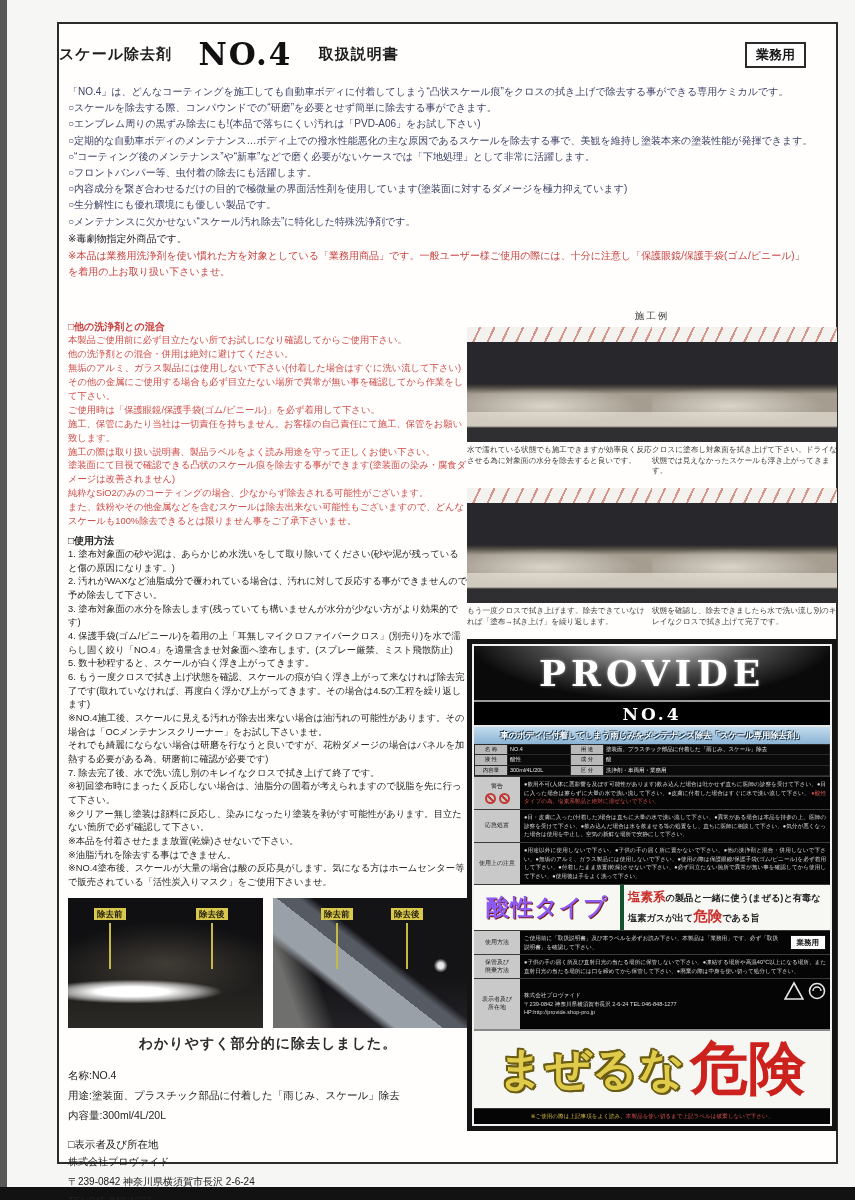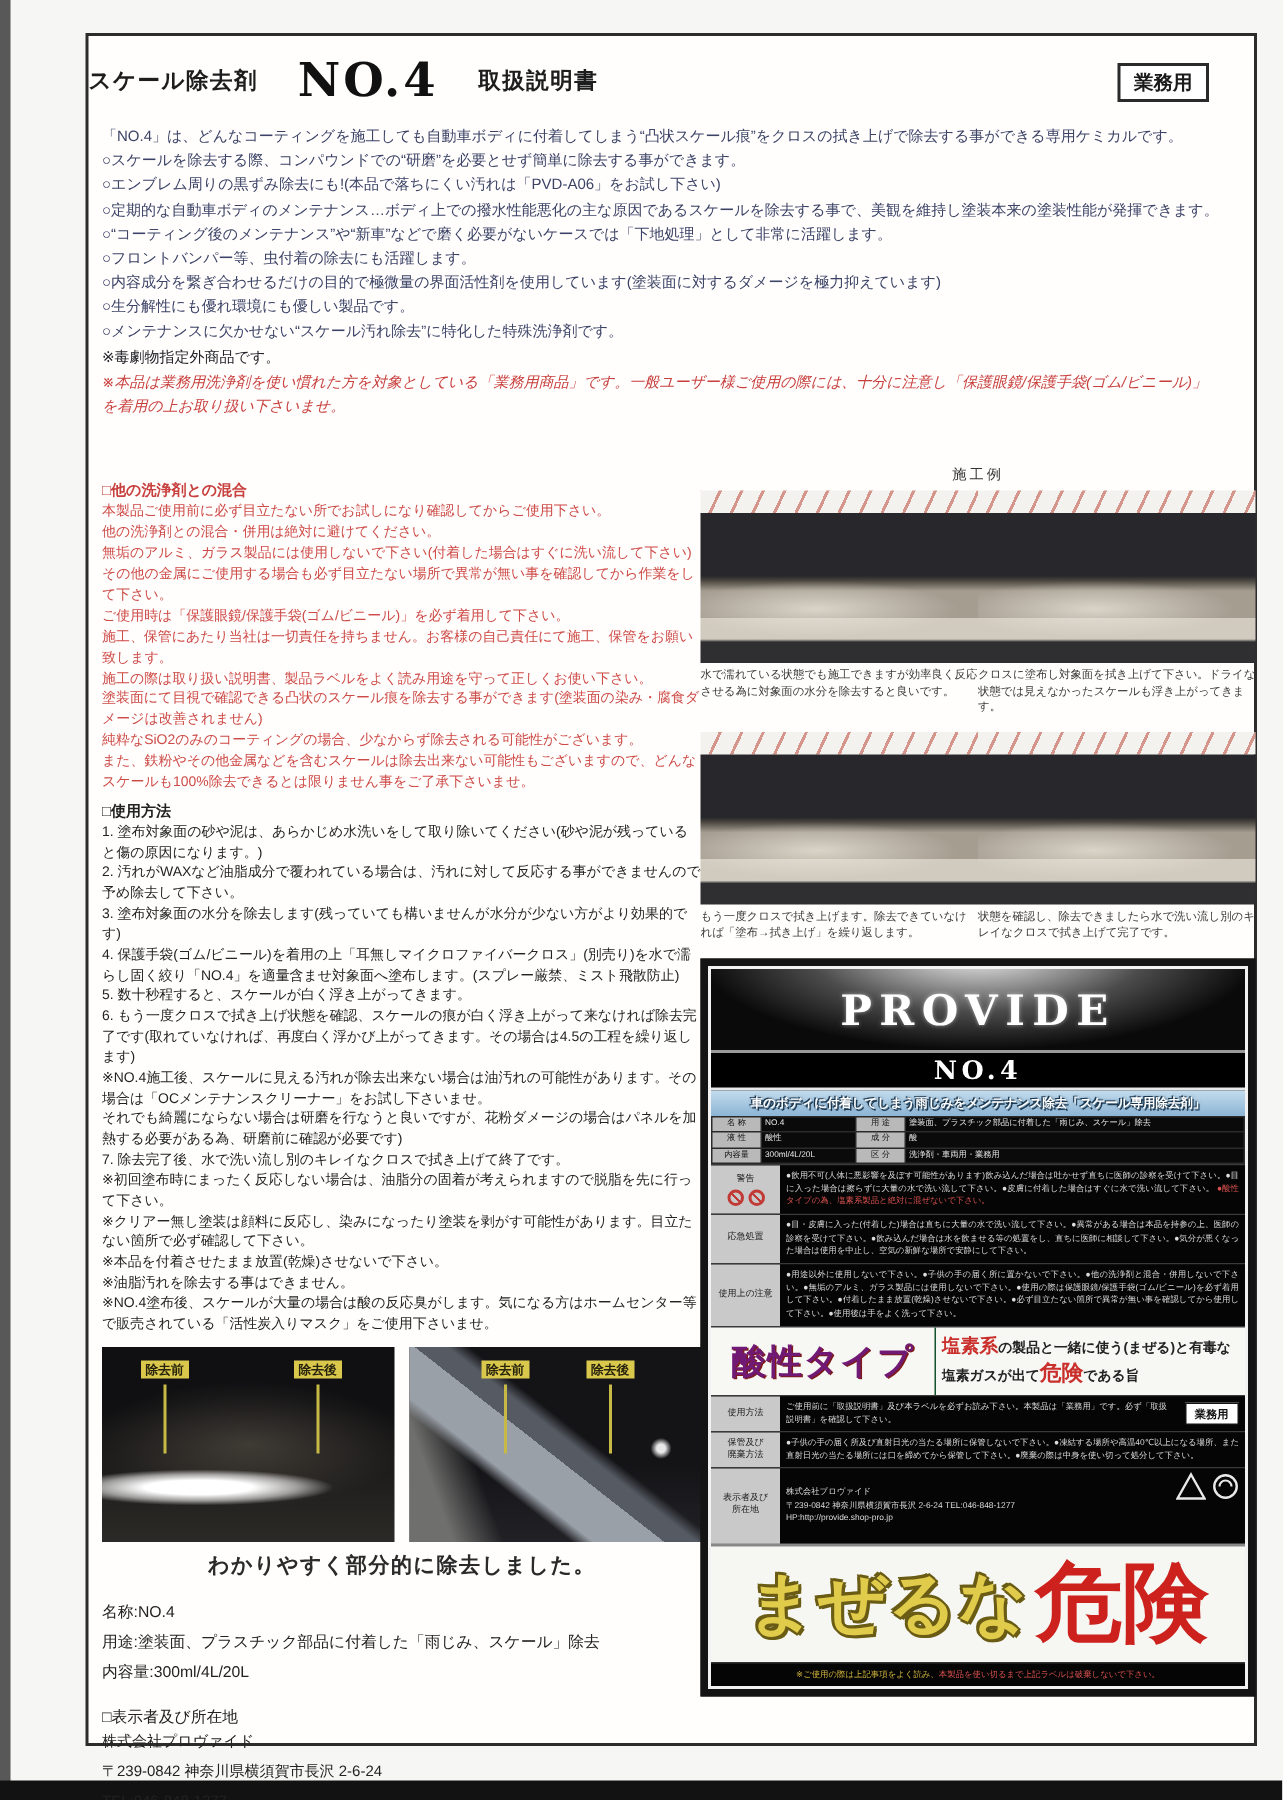--- a/index.html
+++ b/index.html
@@ -15,21 +15,21 @@
   .hdr-center { position:absolute; left:0; right:0; top:0; }
   .hdr-type { font-size:15px; font-weight:bold; color:#1d1d1d; letter-spacing:1px; vertical-align:middle; }
   .hdr-name { font-family:"DejaVu Serif","Liberation Serif",serif; font-size:31px; font-weight:900; color:#111; letter-spacing:2px; margin:0 22px; vertical-align:middle; }
   .hdr-doc { font-size:15px; font-weight:bold; color:#1d1d1d; letter-spacing:1px; vertical-align:middle; }
   .hdr-badge { position:absolute; right:30px; top:6px; border:2px solid #2a2a2a; padding:2px 9px; font-size:13px; font-weight:bold; color:#1a1a1a; background:#fff; }
 
   
   .intro { position:absolute; top:60px; left:9px; width:762px; }
   .intro-body { font-size:10px; line-height:1.62; color:#3c4366; white-space:pre-line; }
   .intro-note { font-size:10px; line-height:1.62; color:#23232a; margin-top:1px; }
-  .intro-warning { font-size:10px; line-height:1.62; color:#c8403e; margin-top:1px; white-space:pre-line;font-style:italic; }
+  .intro-warning { font-size:10px; line-height:1.62; color:#c8403e; margin-top:1px; white-space:pre-line; }
 
   
   .col-left { position:absolute; top:296px; left:9px; width:400px; }
   .col-right { position:absolute; top:286px; left:408px; width:370px; }
 
   .caution-title { font-size:10px; font-weight:bold; color:#c8403e; }
   .caution-body { font-size:9.3px; line-height:1.5; color:#cd4a46; white-space:pre-line; }
   .usage-title { font-size:10px; font-weight:bold; color:#222; margin-top:5px; }
   .usage-body { font-size:9.3px; line-height:1.47; color:#232323; white-space:pre-line; }
 
@@ -63,39 +63,39 @@
       radial-gradient(ellipse 130px 26px at 42% 64%, rgba(235,230,220,.75), transparent 72%),
       linear-gradient(to bottom, #28282c 0 42%, #4a463f 45%, #a59d90 52% 70%, #d0cabf 70% 84%, #2f2f31 86% 100%); }
   .ex-caption { font-size:7.6px; line-height:1.4; color:#3a3a3a; margin-top:3px; }
 
   
   .label { margin-top:12px; border:3px solid #141414; background:#141414; padding:2px; }
   .label-inner { border:2px solid #f2f2f2; background:#000; }
   .lbl-brand { height:56px; display:flex; align-items:center; justify-content:center;
       background: radial-gradient(ellipse 70% 160% at 50% -20%, #f2f2f2 0%, #b9b9b9 16%, #4c4c4c 45%, #0a0a0a 75%);
       border-bottom:2px solid #9a9a9a;
-      font-family:"DejaVu Serif","Liberation Serif",serif; font-size:28px; letter-spacing:5px; color:#fff; font-weight:bold; text-shadow:0 0 3px rgba(255,255,255,.5); }
+      font-family:"DejaVu Serif","Liberation Serif",serif; font-size:36px; letter-spacing:5px; color:#fff; font-weight:bold; text-shadow:0 0 3px rgba(255,255,255,.5); }
   .lbl-no { height:25px; display:flex; align-items:center; justify-content:center; background:#000; color:#fff;
       font-size:17px; font-weight:900; letter-spacing:3px; border-bottom:2px solid #e8e8e8; font-family:"DejaVu Serif","Liberation Serif",serif; }
   .lbl-tag { height:17px; display:flex; align-items:center; justify-content:center; background:linear-gradient(#c3dcee,#8cb4d4);
       font-size:8.3px; font-weight:bold; color:#fff; text-shadow:0 0 2px #1d3a52, 1px 1px 0 #1d3a52, -1px -1px 0 #1d3a52; white-space:nowrap; overflow:hidden; }
   .spec { display:grid; grid-template-columns:32px 62px 32px 1fr; gap:1px; background:#2a2a2a; padding:1px; }
   .spec .sl { background:#b9b9b9; color:#111; font-size:5.5px; text-align:center; line-height:1.7; }
   .spec .sv { background:#0a0a0a; color:#e6e6e6; font-size:5.5px; line-height:1.7; padding:0 2px; white-space:nowrap; overflow:hidden; }
   .lrow { display:flex; border-top:1px solid #3a3a3a; }
   .lcell { width:46px; flex:none; background:#c9c9c9; color:#1a1a1a; font-size:6px; display:flex; flex-direction:column;
       align-items:center; justify-content:center; text-align:center; line-height:1.3; padding:2px 1px; }
   .lbody { flex:1; background:#050505; color:#dcdcdc; font-size:5.6px; line-height:1.55; padding:3px 4px; text-align:justify; }
   .lbody .redtxt { color:#d8514e; }
   .proh-icons { display:flex; gap:3px; margin-top:2px; }
   .proh { width:11px; height:11px; border:2px solid #c23a36; border-radius:50%;
       background:linear-gradient(45deg, transparent 42%, #c23a36 42% 58%, transparent 58%); }
   .acid-row { display:flex; background:#f7f7f4; border-top:1px solid #3a3a3a; }
   .acid-left { width:150px; flex:none; display:flex; align-items:center; justify-content:center;
-      font-size:23px; font-weight:900; color:#701a75; letter-spacing:1px; text-shadow:1px 1px 0 #7e1b18; border-right:1px solid #14532d; }
+      font-size:23px; font-weight:900; color:#8b5cf6; letter-spacing:1px; text-shadow:1px 1px 0 #7e1b18; border-right:4px solid #14532d; }
   .acid-right { flex:1; padding:3px 4px; font-size:9.2px; font-weight:bold; color:#222; line-height:1.45; }
   .chlor { color:#c9302c; font-size:12.5px; font-weight:900; }
   .dang { color:#c9302c; font-size:14.5px; font-weight:900; }
   .method-body { position:relative; padding-right:52px; }
   .mbadge { position:absolute; right:4px; top:4px; background:#fff; color:#111; border:1px solid #111;
       font-size:7.5px; font-weight:bold; padding:1px 6px; }
   .seller-body { position:relative; padding-right:66px; white-space:pre-line; }
   .lbl-icons { position:absolute; right:3px; top:2px; display:flex; gap:3px; }
   .lbl-icons svg { display:block; }
   .mix-banner { background:#f6f6f2; border-top:2px solid #888; display:flex; align-items:center; justify-content:center;

